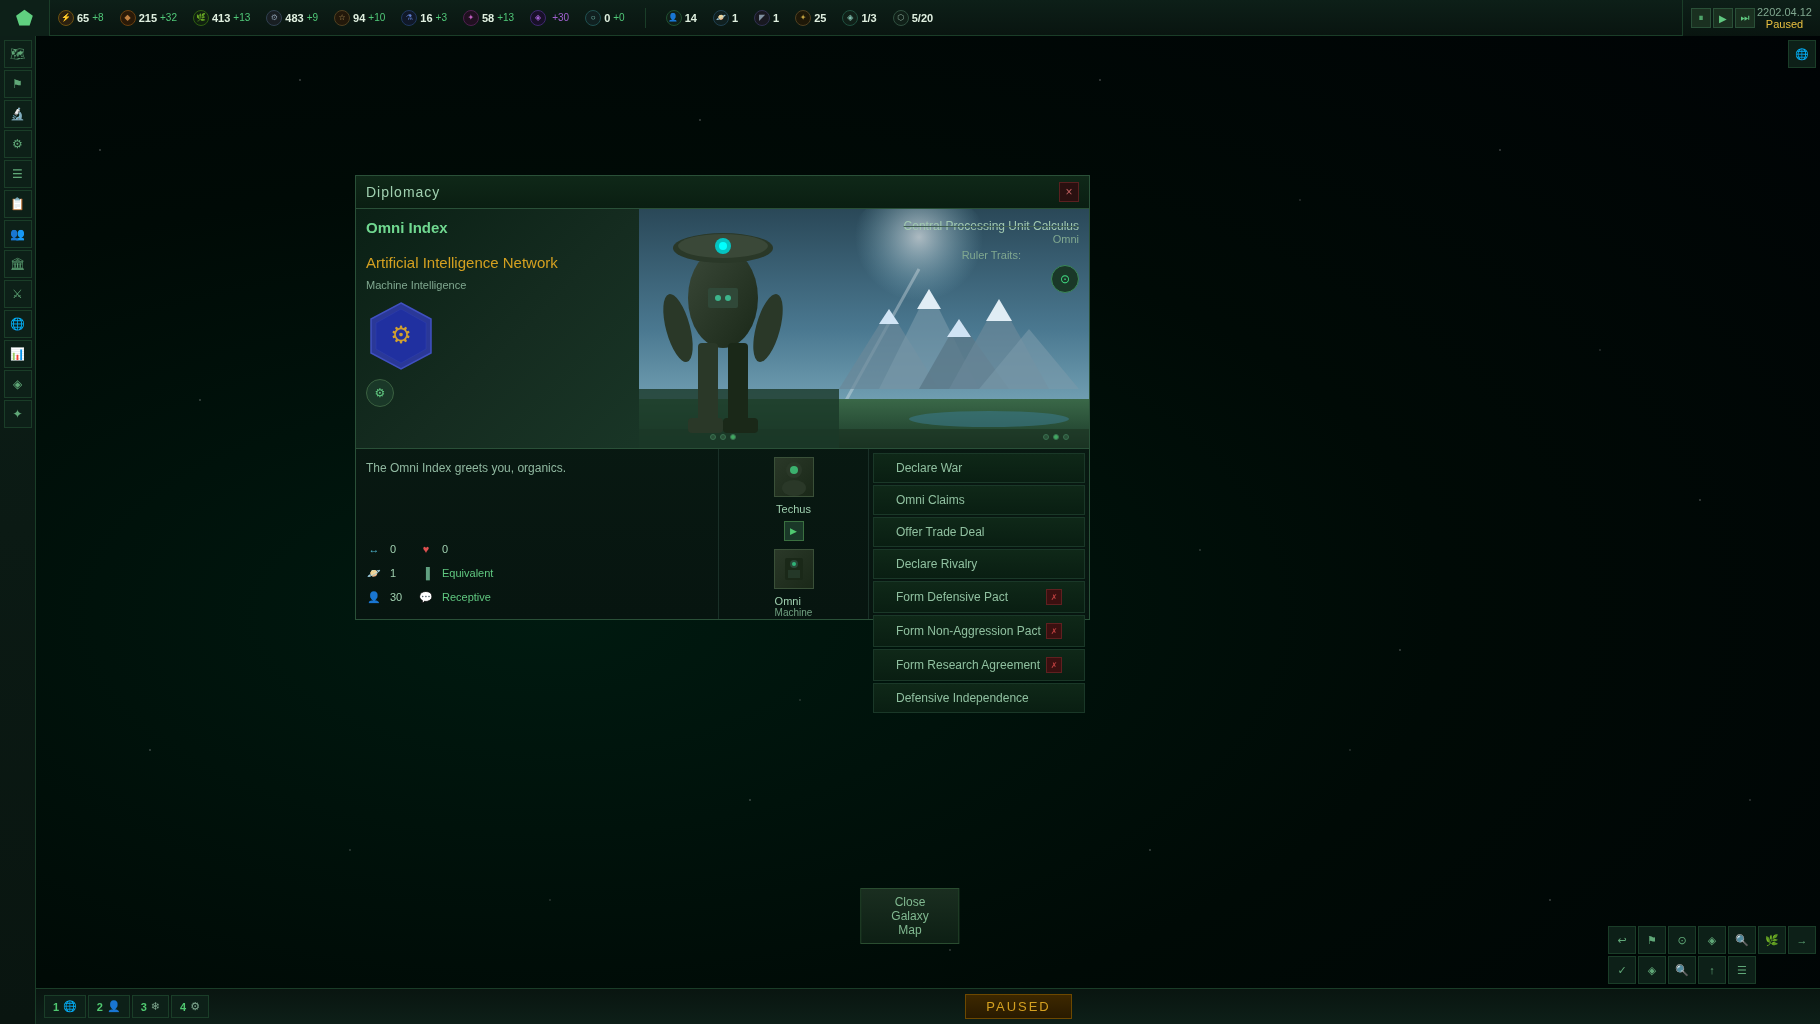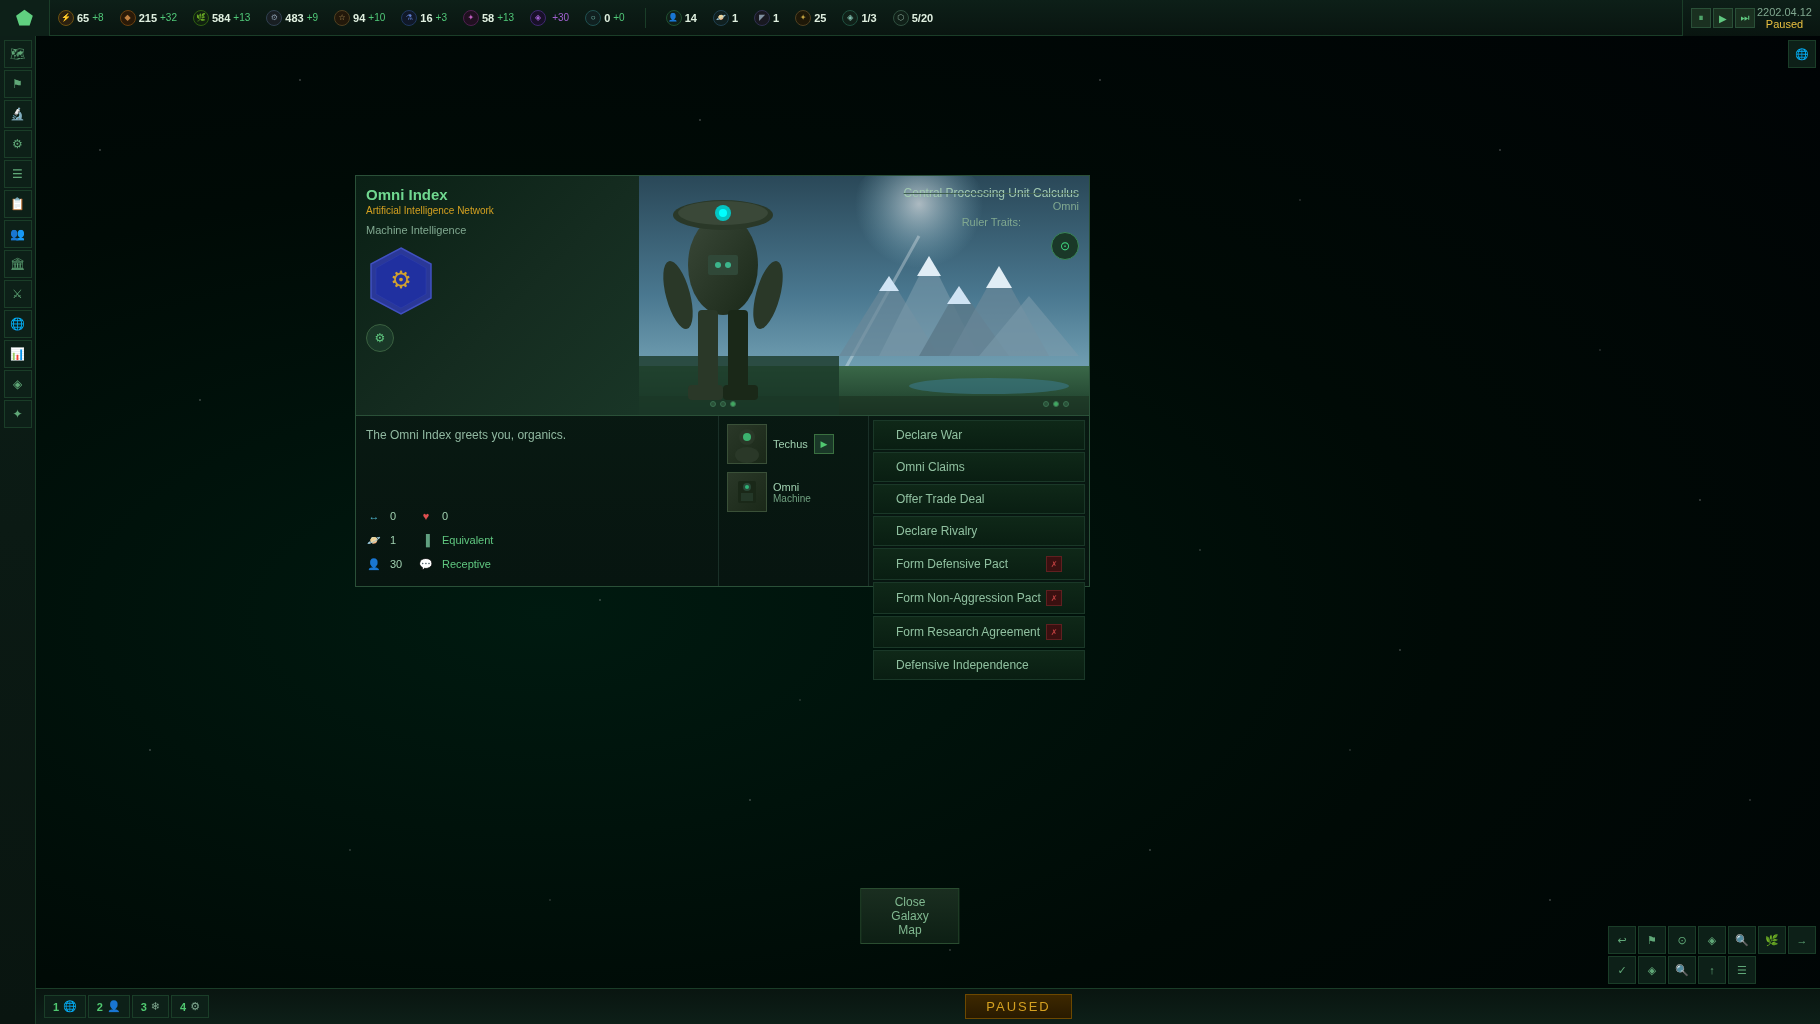--- a/index.html
+++ b/index.html
@@ -246,23 +246,23 @@
       position: absolute;
       top: 10px;
       left: 10px;
     }
     .empire-name {
       font-size: 15px;
       color: #70d890;
       font-weight: bold;
     }
     .empire-type {
-      font-size: 10px;
+      font-size: 15px;
       color: #d4a020;
-      margin-top: 2px;
+      margin-top: 18px;
     }
     .empire-gov {
       font-size: 11px;
       color: #80a890;
       margin-top: 8px;
     }
     .empire-tech-icon {
       width: 28px;
       height: 28px;
       background: #1a3828;
@@ -382,20 +382,21 @@
       border-right: 1px solid #1a3028;
       padding: 8px;
       display: flex;
       flex-direction: column;
       gap: 8px;
     }
     .contact-item {
       display: flex;
       align-items: center;
       gap: 6px;
+      flex-direction: column;
     }
     .contact-avatar {
       width: 40px;
       height: 40px;
       background: linear-gradient(135deg, #2a3828 0%, #1a2818 100%);
       border: 1px solid #3a5038;
       display: flex;
       align-items: center;
       justify-content: center;
       font-size: 18px;
@@ -551,21 +552,21 @@
       <span class="value">65</span>
       <span class="delta">+8</span>
     </div>
     <div class="hud-resource">
       <div class="icon" style="background:#2a1a08; border:1px solid #6a4010; color:#c08040;">◆</div>
       <span class="value">215</span>
       <span class="delta">+32</span>
     </div>
     <div class="hud-resource">
       <div class="icon" style="background:#102010; border:1px solid #306010; color:#60c840;">🌿</div>
-      <span class="value">584</span>
+      <span class="value">413</span>
       <span class="delta">+13</span>
     </div>
     <div class="hud-resource">
       <div class="icon" style="background:#181e22; border:1px solid #304050; color:#8090a0;">⚙</div>
       <span class="value">483</span>
       <span class="delta">+9</span>
     </div>
     <div class="hud-resource">
       <div class="icon" style="background:#22180a; border:1px solid #504020; color:#c0a060;">☆</div>
       <span class="value">94</span>
@@ -661,20 +662,24 @@
   <div class="br-row">
     <div class="br-icon">✓</div>
     <div class="br-icon">◈</div>
     <div class="br-icon">🔍</div>
     <div class="br-icon">↑</div>
     <div class="br-icon">☰</div>
   </div>
 </div>
 
 <div class="diplomacy-dialog">
+  <div class="dialog-titlebar">
+    <span class="dialog-title">Diplomacy</span>
+    <div class="dialog-close">×</div>
+  </div>
 
   <div class="portrait-area">
 
     <svg class="landscape-svg" viewBox="0 0 450 240" xmlns="http://www.w3.org/2000/svg">
 
       <defs>
         <linearGradient id="sky" x1="0" y1="0" x2="0" y2="1">
           <stop offset="0%" stop-color="#2a4858"></stop>
           <stop offset="50%" stop-color="#4a7890"></stop>
           <stop offset="100%" stop-color="#8ab8c8"></stop>

